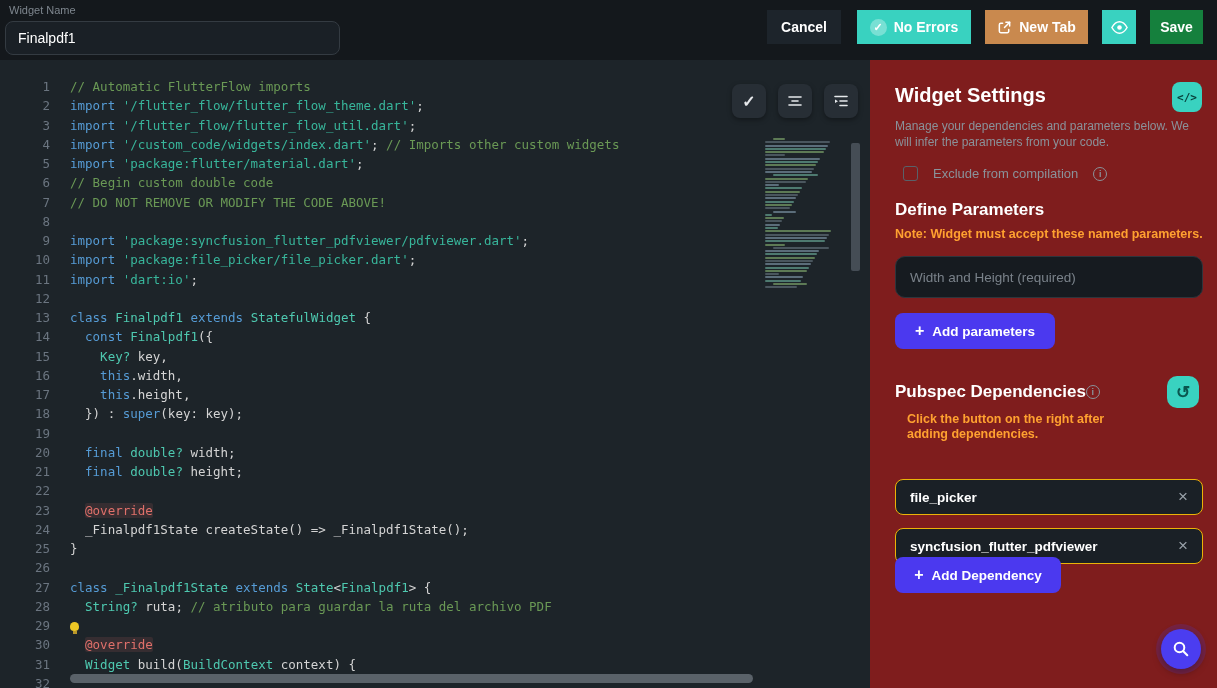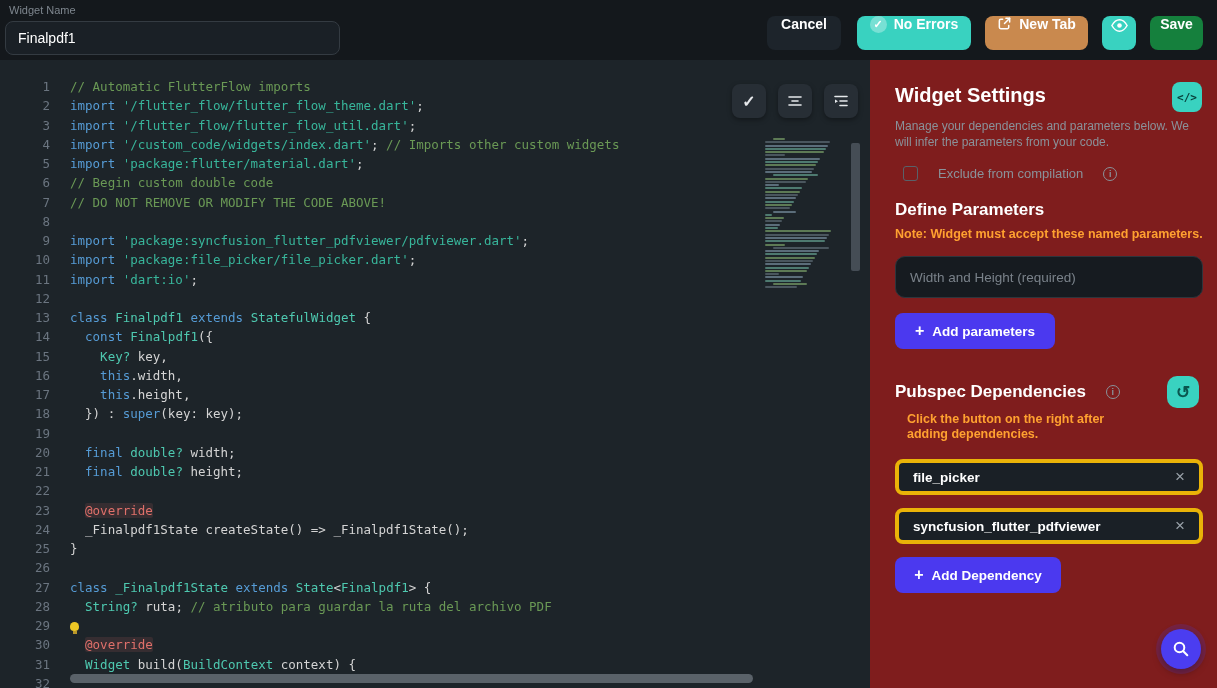--- a/index.html
+++ b/index.html
@@ -14,22 +14,22 @@
   
   .topbar { position:absolute; left:0; top:0; width:1105px; height:60px; background:#14181c; z-index:20; }
   .wn-label { position:absolute; left:9px; top:4px; font-size:11px; color:#7e868e; }
   .wn-input {
     position:absolute; left:5px; top:21px; width:335px; height:34px;
     background:#1a2026; border:1px solid #343b42; border-radius:8px;
     color:#fff; font-size:14px; padding:0 12px; outline:none;
     font-family:"Liberation Sans", sans-serif;
   }
   .tb-btn {
-    position:absolute; top:16px; height:34px; border-radius:8px;
-    display:flex; justify-content:center;
+    position:absolute; top:10px; height:34px; border-radius:0;
+    display:flex; align-items:center; justify-content:center;
     font-weight:bold; font-size:14px; color:#fff; cursor:pointer;
   }
   .btn-cancel { left:767px; width:74px;  background:#1d242b; }
   .btn-noerrors { left:857px; width:114px; background:#39d2c0; gap:7px; }
   .check-badge {
     width:17px; height:17px; border-radius:50%; background:rgba(255,255,255,.32);
     display:flex; align-items:center; justify-content:center; font-size:11px; color:#fff;
   }
   .btn-newtab { left:985px; width:103px; background:#c9894e; gap:7px; }
   .btn-eye { left:1102px; width:34px; background:#39d2c0; }
@@ -79,54 +79,54 @@
   
   .panel { position:absolute; left:870px; top:60px; width:347px; height:628px; background:#7f1d1d; }
   .panel-title { position:absolute; left:25px; top:24px; font-size:20px; font-weight:bold; color:#fff; }
   .code-toggle {
     position:absolute; right:15px; top:22px; width:30px; height:30px; border-radius:8px;
     background:#39d2c0; color:#073f3a; font-weight:bold; font-size:11px;
     display:flex; align-items:center; justify-content:center;
     font-family:"DejaVu Sans Mono", monospace; cursor:pointer;
   }
   .panel-sub { position:absolute; left:25px; top:58px; width:300px; font-size:12px; line-height:16px; color:#8a929a; }
-  .exclude-row { position:absolute; left:33px; top:106px; display:flex; align-items:center; gap:20px; color:#8a929a; font-size:13px; }
+  .exclude-row { position:absolute; left:33px; top:106px; display:flex; align-items:center; gap:15px; color:#8a929a; font-size:13px; }
   .checkbox { width:15px; height:15px; border:1.5px solid #596169; border-radius:3px; background:transparent; }
   .info-icon {
     width:14px; height:14px; border:1px solid #8a929a; border-radius:50%;
     font-size:9px; display:flex; align-items:center; justify-content:center; color:#8a929a; font-weight:bold;
   }
   .define-title { position:absolute; left:25px; top:140px; font-size:17px; font-weight:bold; color:#fff; }
   .note { position:absolute; left:25px; top:167px; font-size:12.5px; font-weight:600; color:#ffa130; }
   .param-input {
     position:absolute; left:25px; top:196px; width:308px; height:42px;
     background:#161b20; border:1px solid #2e353c; border-radius:10px;
     color:#fff; padding:0 14px; font-size:13.5px; outline:none;
     font-family:"Liberation Sans", sans-serif;
   }
   .param-input::placeholder { color:#7a828a; }
   .btn-primary {
     position:absolute; background:#4b39ef; border-radius:8px; color:#fff;
     font-weight:bold; font-size:13.5px; display:flex; align-items:center; justify-content:center; gap:8px; cursor:pointer;
   }
   .plus-glyph { font-size:16px; font-weight:bold; }
   .btn-add-params { left:25px; top:253px; width:160px; height:36px; }
-  .pubspec-row { position:absolute; left:25px; top:322px; display:flex; align-items:center; gap:20px; }
+  .pubspec-row { position:absolute; left:25px; top:322px; display:flex; align-items:center; gap:0; }
   .pubspec-title { font-size:17px; font-weight:bold; color:#fff; }
   .undo-btn {
     position:absolute; right:18px; top:316px; width:32px; height:32px; border-radius:10px;
     background:#39d2c0; color:#09564e; font-size:17px; font-weight:bold;
     display:flex; align-items:center; justify-content:center; cursor:pointer;
   }
   .pubspec-note { position:absolute; left:37px; top:352px; width:235px; font-size:12.5px; font-weight:600; color:#ffa130; line-height:15px; }
   .dep-card {
     position:absolute; left:25px; width:308px; height:36px;
-    background:#1a2026; border:4px solid #eab308; border-radius:8px;
+    background:#1a2026; border:1px solid #eab308; border-radius:8px;
     display:flex; align-items:center; padding:5px 14px;
-    color:#fff; font-weight:bold; font-size:13.5px;
+    color:#fff; font-weight:bold; font-size:13.5px;margin-top:20px;
   }
   .dep-1 { top:399px; }
   .dep-2 { top:448px; }
   .dep-close { margin-left:auto; color:#99a1a9; font-size:17px; font-weight:normal; cursor:pointer; }
   .btn-add-dep { left:25px; top:497px; width:166px; height:36px; }
 
   .search-fab {
     position:absolute; left:1161px; top:629px; width:40px; height:40px; border-radius:50%;
     background:#4b3df0; display:flex; align-items:center; justify-content:center;
     box-shadow:0 0 0 5px rgba(75,61,240,.18), 0 3px 8px rgba(0,0,0,.4);

